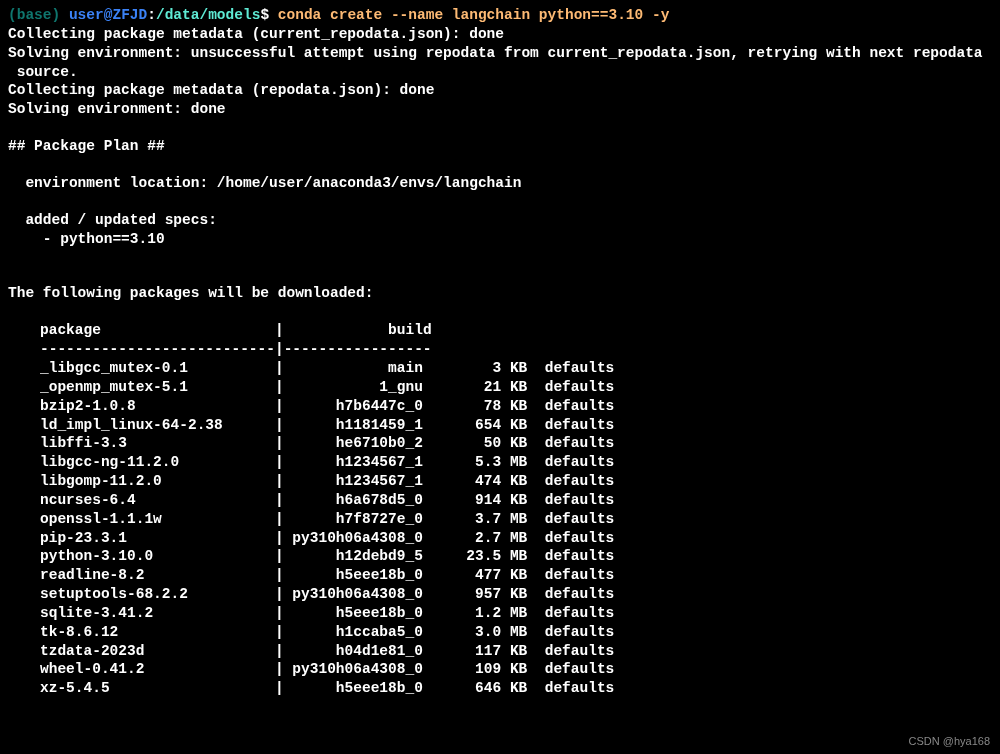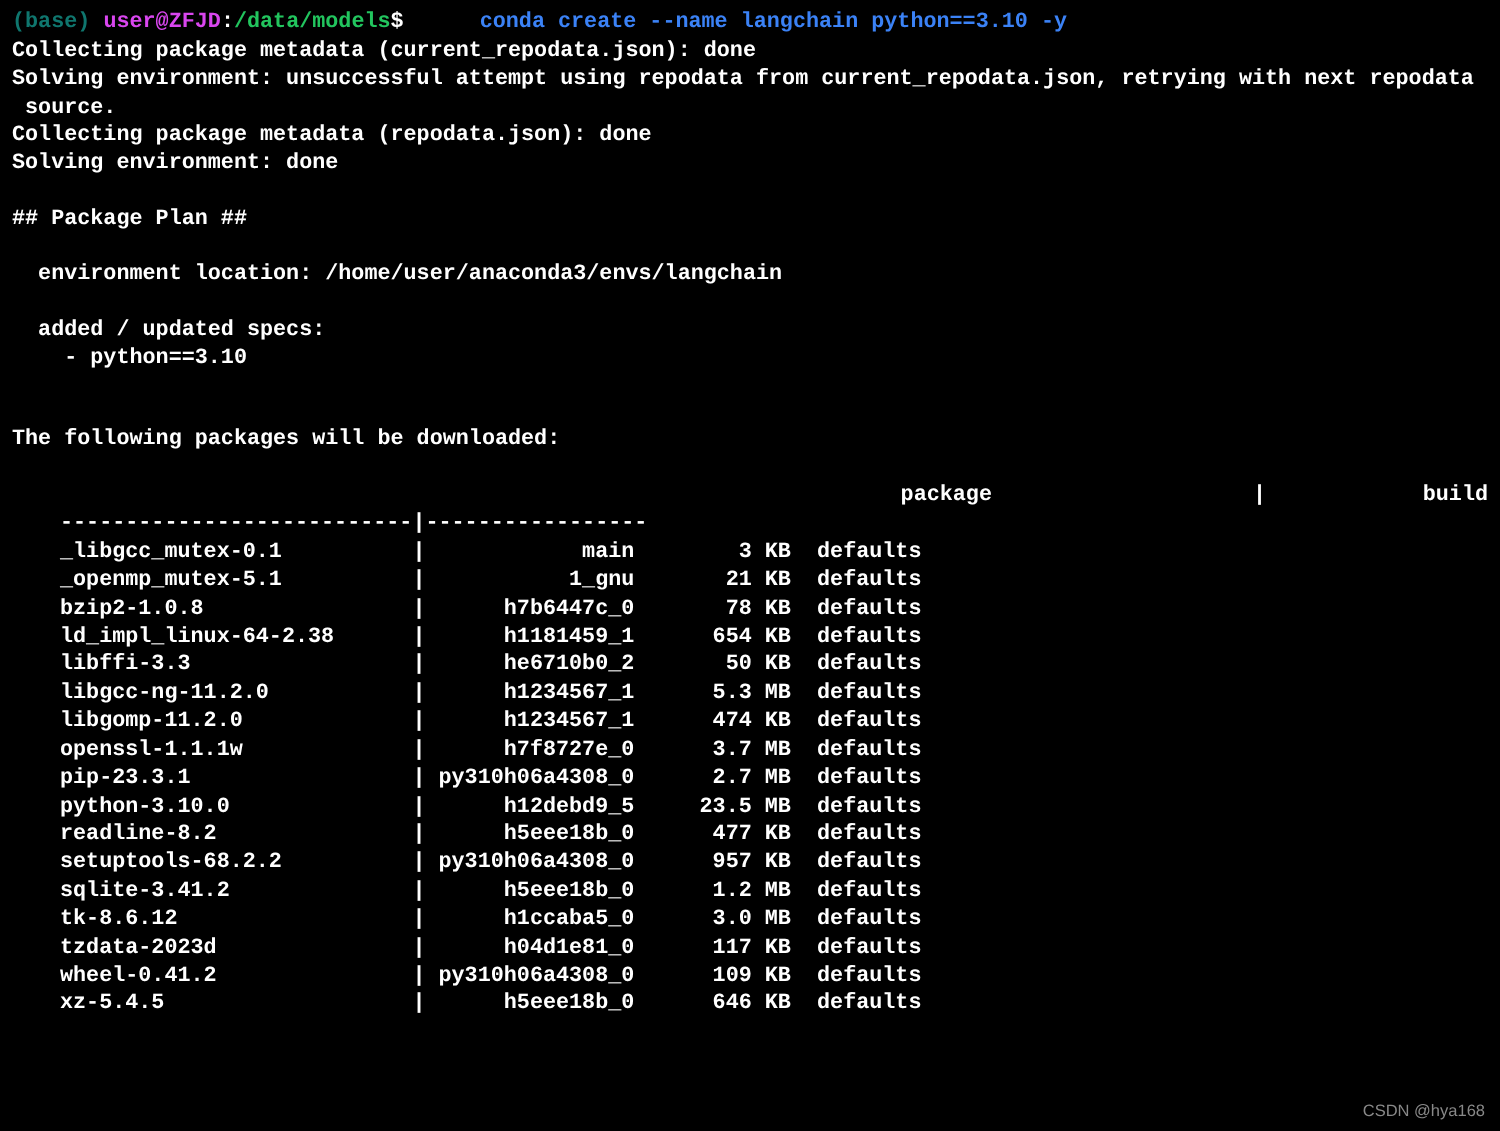--- a/index.html
+++ b/index.html
@@ -14,44 +14,43 @@
       font-size: 14.5px;
       line-height: 1.3;
       padding: 6px 8px;
       width: 1000px;
       height: 754px;
       overflow: hidden;
       position: relative;
       font-weight: bold;
     }
     .prompt-prefix { color: #0f766e; }
-    .user-host { color: #d946ef; }
-    .path { color: #22c55e; }
+    .user-host { color: #3b82f6; }
+    .path { color: #5eead4; }
     .dollar { color: #ffffff; }
-    .cmd { color: #3b82f6; margin-left: 42px; }
+    .cmd { color: #fdba74; }
     .line { white-space: pre; }
     .pkg-row {
       white-space: pre;
       padding-left: 32px;
     }
     .watermark {
       position: absolute;
       bottom: 6px;
       right: 10px;
       color: #888;
       font-size: 11px;
       font-weight: normal;
       font-family: Arial, sans-serif;
       margin-left: 12px;
     }
     .blank { height: 18px; }
     .header-row {
       white-space: pre;
       padding-left: 32px;
-      text-align: right;
     }
     .sep-row {
       white-space: pre;
       padding-left: 32px;
     }
   </style>
 </head>
 <body>
 
 <div class="line"><span class="prompt-prefix">(base) </span><span class="user-host">user@ZFJD</span><span>:</span><span class="path">/data/models</span><span class="dollar">$ </span><span class="cmd">conda create --name langchain python==3.10 -y</span></div>
@@ -78,20 +77,21 @@
 <div class="sep-row">---------------------------|-----------------</div>
 
 <div id="pkg-rows">
     <div class="pkg-row">_libgcc_mutex-0.1          |            main        3 KB  defaults</div>
     <div class="pkg-row">_openmp_mutex-5.1          |           1_gnu       21 KB  defaults</div>
     <div class="pkg-row">bzip2-1.0.8                |      h7b6447c_0       78 KB  defaults</div>
     <div class="pkg-row">ld_impl_linux-64-2.38      |      h1181459_1      654 KB  defaults</div>
     <div class="pkg-row">libffi-3.3                 |      he6710b0_2       50 KB  defaults</div>
     <div class="pkg-row">libgcc-ng-11.2.0           |      h1234567_1      5.3 MB  defaults</div>
     <div class="pkg-row">libgomp-11.2.0             |      h1234567_1      474 KB  defaults</div>
+    <div class="pkg-row">ncurses-6.4                |      h6a678d5_0      914 KB  defaults</div>
     <div class="pkg-row">openssl-1.1.1w             |      h7f8727e_0      3.7 MB  defaults</div>
     <div class="pkg-row">pip-23.3.1                 | py310h06a4308_0      2.7 MB  defaults</div>
     <div class="pkg-row">python-3.10.0              |      h12debd9_5     23.5 MB  defaults</div>
     <div class="pkg-row">readline-8.2               |      h5eee18b_0      477 KB  defaults</div>
     <div class="pkg-row">setuptools-68.2.2          | py310h06a4308_0      957 KB  defaults</div>
     <div class="pkg-row">sqlite-3.41.2              |      h5eee18b_0      1.2 MB  defaults</div>
     <div class="pkg-row">tk-8.6.12                  |      h1ccaba5_0      3.0 MB  defaults</div>
     <div class="pkg-row">tzdata-2023d               |      h04d1e81_0      117 KB  defaults</div>
     <div class="pkg-row">wheel-0.41.2               | py310h06a4308_0      109 KB  defaults</div>
     <div class="pkg-row">xz-5.4.5                   |      h5eee18b_0      646 KB  defaults</div>

